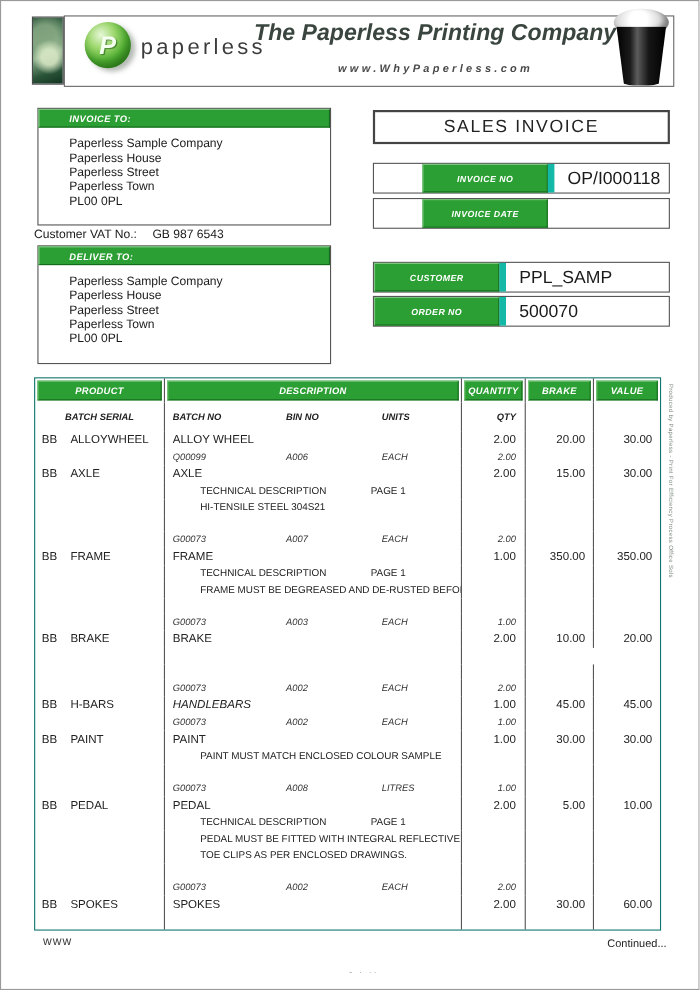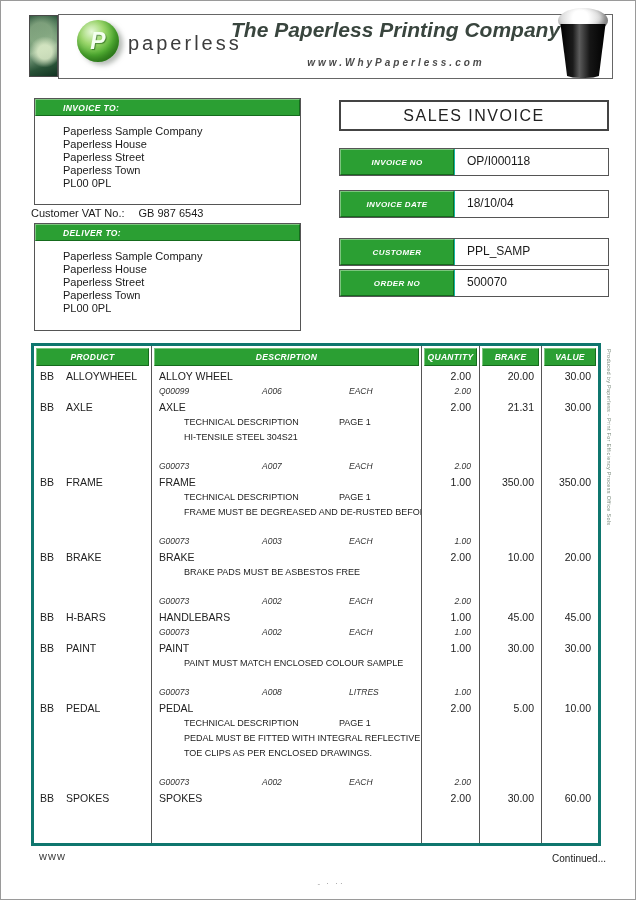--- a/index.html
+++ b/index.html
@@ -46,29 +46,29 @@
   .vat-line .val{margin-left:14px;}
 
   
   .sales-box{position:absolute;left:338px;top:99px;width:270px;height:31px;border:2px solid #444;
              box-sizing:border-box;text-align:center;line-height:27px;font-size:16px;
              letter-spacing:1.5px;color:#222;font-weight:500;background:#fff;}
   .fields{position:absolute;left:338px;width:270px;}
   #invoice-fields{top:147px;}
   #customer-fields{top:237px;}
   .frow{display:flex;border:1px solid #555;box-sizing:border-box;background:#fff;}
-  #invoice-fields .frow{height:28px;margin-bottom:14px;}
+  #invoice-fields .frow{height:28px;margin-bottom:4px;padding-left:44px;}
   #customer-fields .frow{height:28px;margin-bottom:3px;}
   .flabel{width:114px;background:#2b9f33;border:1px solid;border-color:#7cc57e #156b1d #156b1d #7cc57e;
           box-sizing:border-box;color:#fff;font-size:8px;font-weight:bold;font-style:italic;
           letter-spacing:.4px;display:flex;align-items:center;justify-content:center;}
-  .fvalue{flex:1;border-left:1px solid #14b8a6;padding:5px 0 0 12px;font-size:12px;color:#1a1a1a;}
+  .fvalue{flex:1;border-left:6px solid #14b8a6;padding:5px 0 0 12px;font-size:16px;color:#1a1a1a;}
 
   
-  .table{position:absolute;left:30px;top:342px;width:570px;height:503px;border:3px solid #0f766e;
+  .table{position:absolute;left:30px;top:342px;width:570px;height:503px;border:1px solid #0f766e;
          box-sizing:border-box;display:flex;flex-direction:column;background:#fff;}
   .trow{display:grid;grid-template-columns:118px 270px 58px 62px 1fr;flex:0 0 auto;}
   .cell{border-right:1px solid #555;position:relative;box-sizing:border-box;overflow:hidden;}
   .c-value{border-right:none;}
   .trow.header{height:22px;}
   .trow.header .cell{display:flex;}
   .hcell{flex:1;margin:2px;background:#2b9f33;border:1px solid;border-color:#7cc57e #156b1d #156b1d #7cc57e;
          color:#fff;font-size:8.5px;font-weight:bold;font-style:italic;letter-spacing:.3px;
          display:flex;align-items:center;justify-content:center;}
   .trow.subheader{height:26px;font-size:8.5px;font-weight:bold;font-style:italic;color:#222;}
@@ -138,21 +138,20 @@
   </div>
 
   <div class="sales-box">SALES INVOICE</div>
   <div class="fields" id="invoice-fields">
       <div class="frow">
         <div class="flabel">INVOICE NO</div>
         <div class="fvalue">OP/I000118</div>
       </div>
       <div class="frow">
         <div class="flabel">INVOICE DATE</div>
-        <div class="fvalue">18/10/04</div>
       </div>
     </div>
   <div class="fields" id="customer-fields">
       <div class="frow">
         <div class="flabel">CUSTOMER</div>
         <div class="fvalue">PPL_SAMP</div>
       </div>
       <div class="frow">
         <div class="flabel">ORDER NO</div>
         <div class="fvalue">500070</div>
@@ -170,20 +169,31 @@
         <div class="cell c-qty">
           <div class="hcell">QUANTITY</div>
         </div>
         <div class="cell c-cost">
           <div class="hcell">BRAKE</div>
         </div>
         <div class="cell c-value">
           <div class="hcell">VALUE</div>
         </div>
       </div>
+      <div class="trow subheader">
+        <div class="cell c-product">BATCH SERIAL</div>
+        <div class="cell c-desc">
+          <span class="pos" style="left: 7px;">BATCH NO</span>
+          <span class="pos" style="left: 110px;">BIN NO</span>
+          <span class="pos" style="left: 197px;">UNITS</span>
+        </div>
+        <div class="cell c-qty">QTY</div>
+        <div class="cell c-cost"></div>
+        <div class="cell c-value"></div>
+      </div>
       <div class="trow product">
         <div class="cell c-product">
           <span class="pos" style="left: 6px;">BB</span>
           <span class="pos" style="left: 32px;">ALLOYWHEEL</span>
         </div>
         <div class="cell c-desc">
           <span class="pos" style="left: 7px;">ALLOY WHEEL</span>
         </div>
         <div class="cell c-qty">2.00</div>
         <div class="cell c-cost">20.00</div>
@@ -202,21 +212,21 @@
       </div>
       <div class="trow product">
         <div class="cell c-product">
           <span class="pos" style="left: 6px;">BB</span>
           <span class="pos" style="left: 32px;">AXLE</span>
         </div>
         <div class="cell c-desc">
           <span class="pos" style="left: 7px;">AXLE</span>
         </div>
         <div class="cell c-qty">2.00</div>
-        <div class="cell c-cost">21.31</div>
+        <div class="cell c-cost">15.00</div>
         <div class="cell c-value">30.00</div>
       </div>
       <div class="trow tech">
         <div class="cell c-product"></div>
         <div class="cell c-desc">
           <span class="pos" style="left: 32px;">TECHNICAL DESCRIPTION</span>
           <span class="pos" style="left: 187px;">PAGE 1</span>
         </div>
         <div class="cell c-qty"></div>
         <div class="cell c-cost"></div>
@@ -305,23 +315,20 @@
         </div>
         <div class="cell c-desc">
           <span class="pos" style="left: 7px;">BRAKE</span>
         </div>
         <div class="cell c-qty">2.00</div>
         <div class="cell c-cost">10.00</div>
         <div class="cell c-value">20.00</div>
       </div>
       <div class="trow note">
         <div class="cell c-product"></div>
-        <div class="cell c-desc">
-          <span class="pos" style="left: 32px;">BRAKE PADS MUST BE ASBESTOS FREE</span>
-        </div>
         <div class="cell c-qty"></div>
         <div class="cell c-cost"></div>
         <div class="cell c-value"></div>
       </div>
       <div class="trow spacer">
         <div class="cell c-product"></div>
         <div class="cell c-desc"></div>
         <div class="cell c-qty"></div>
         <div class="cell c-cost"></div>
         <div class="cell c-value"></div>
@@ -336,21 +343,21 @@
         <div class="cell c-qty">2.00</div>
         <div class="cell c-cost"></div>
         <div class="cell c-value"></div>
       </div>
       <div class="trow product">
         <div class="cell c-product">
           <span class="pos" style="left: 6px;">BB</span>
           <span class="pos" style="left: 32px;">H-BARS</span>
         </div>
         <div class="cell c-desc">
-          <span class="pos" style="left: 7px;">HANDLEBARS</span>
+          <span class="pos" style="left: 7px; font-style: italic;">HANDLEBARS</span>
         </div>
         <div class="cell c-qty">1.00</div>
         <div class="cell c-cost">45.00</div>
         <div class="cell c-value">45.00</div>
       </div>
       <div class="trow batch">
         <div class="cell c-product"></div>
         <div class="cell c-desc">
           <span class="pos" style="left: 7px;">G00073</span>
           <span class="pos" style="left: 110px;">A002</span>

